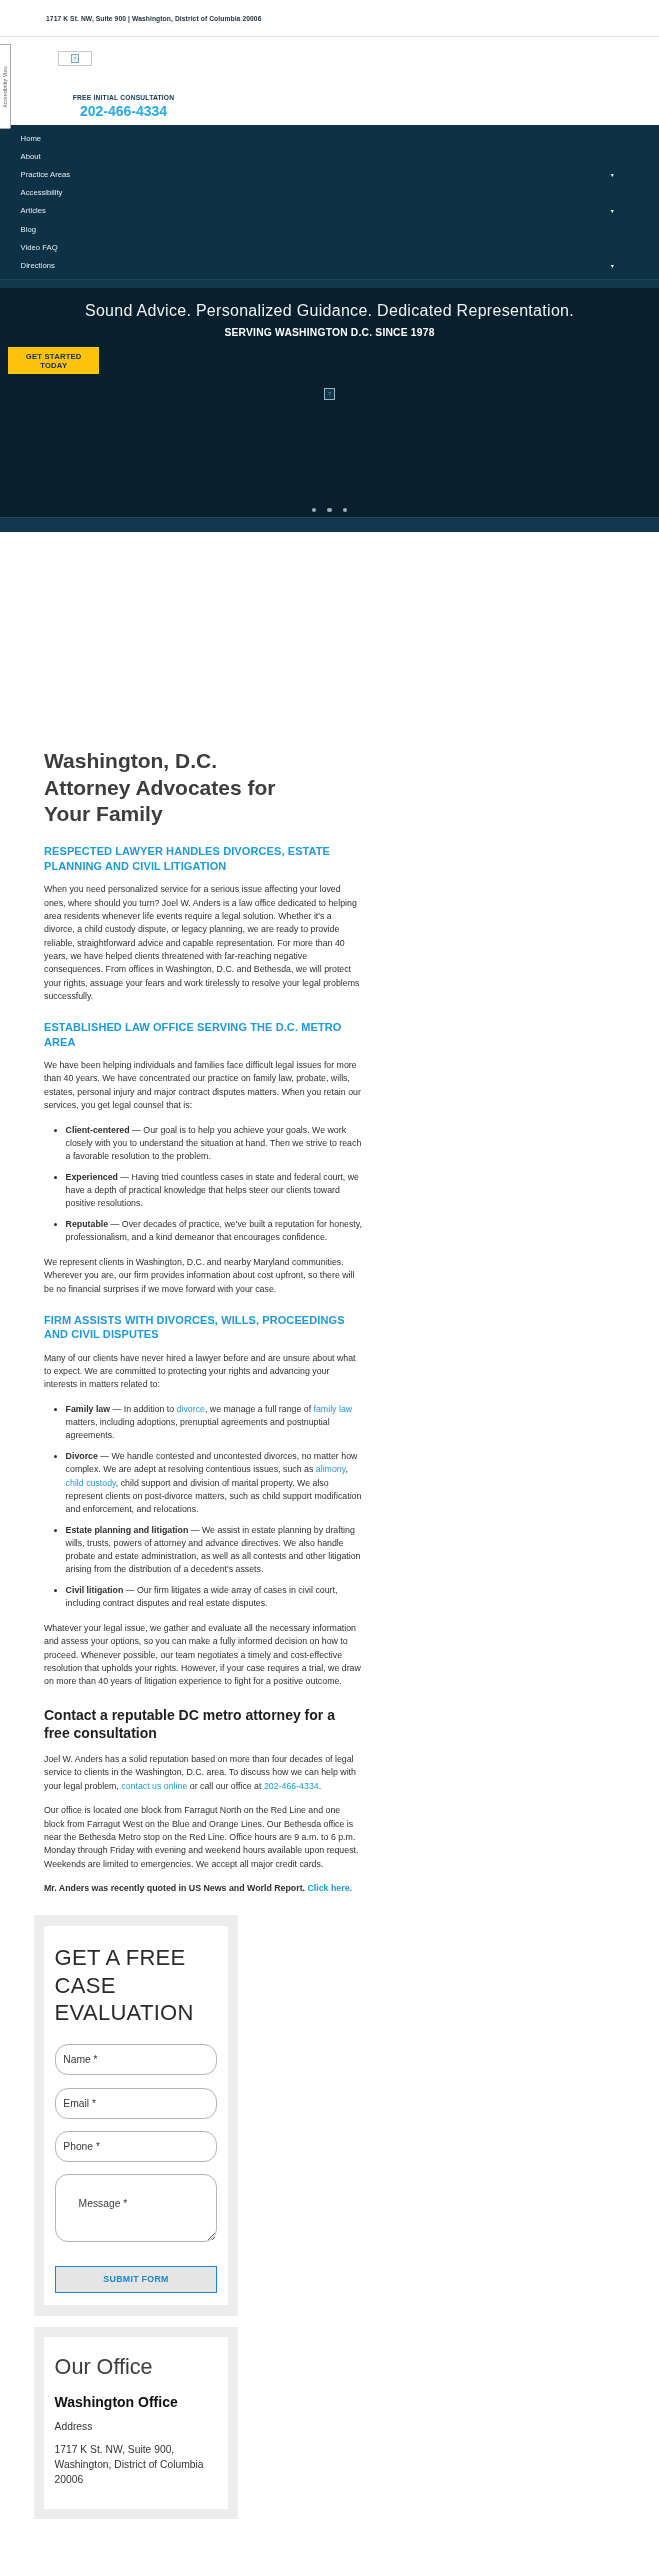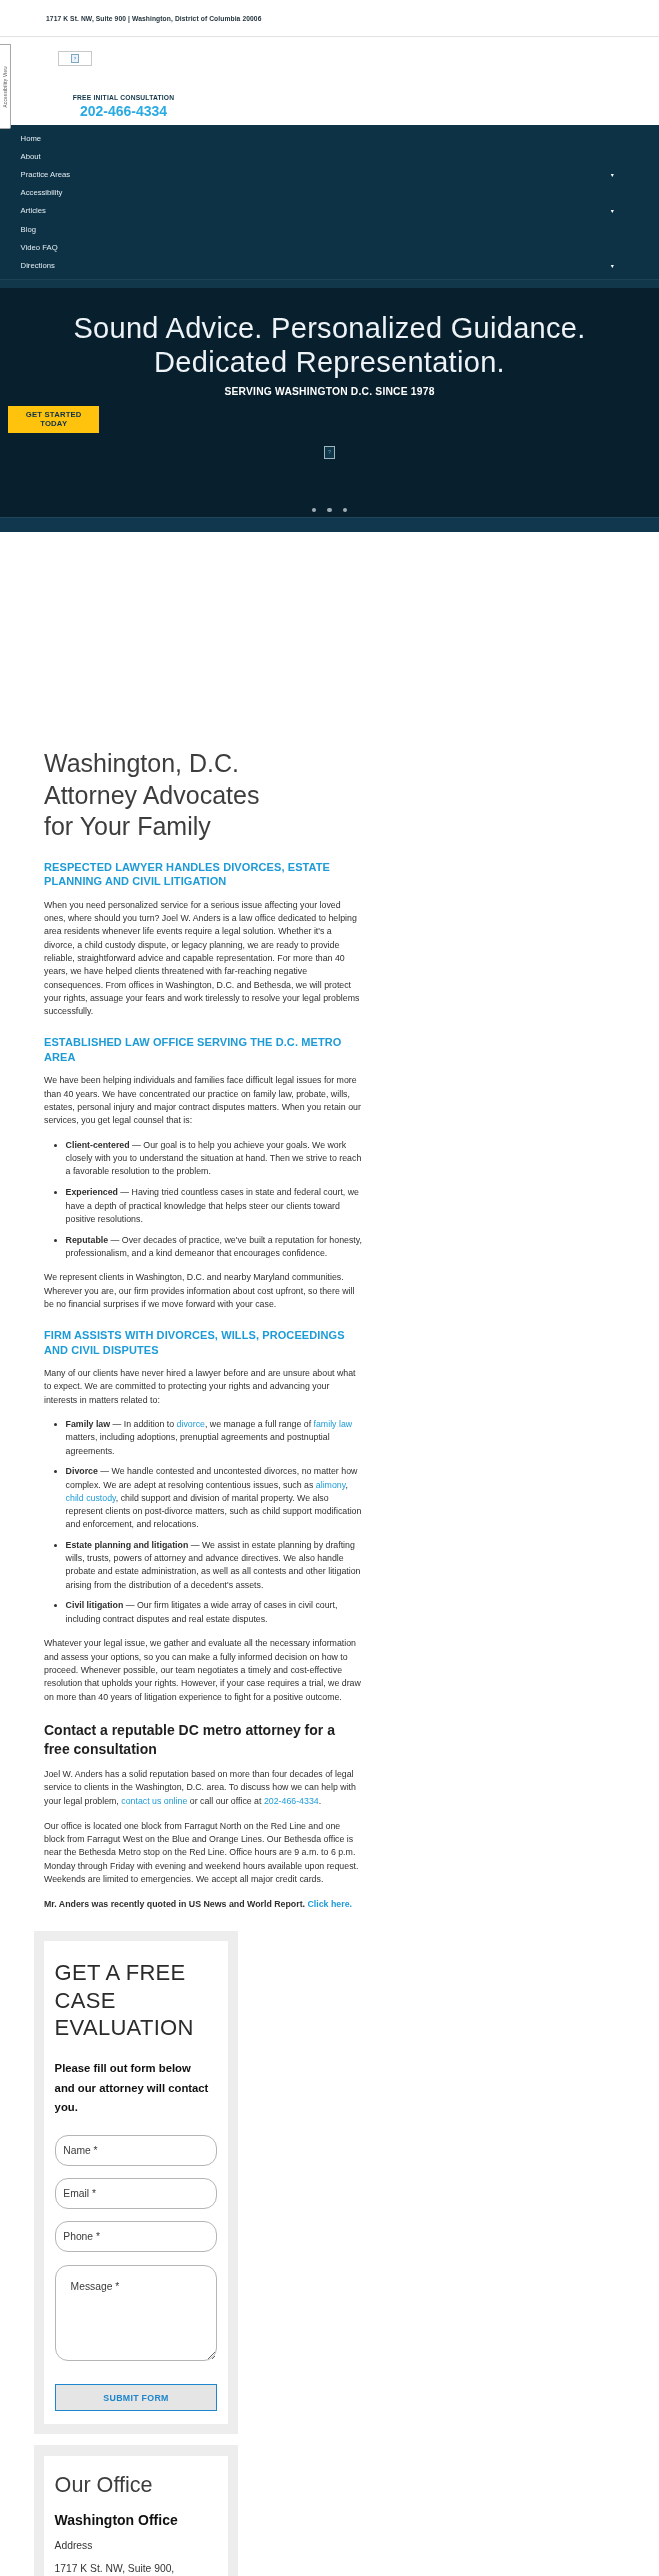--- a/index.html
+++ b/index.html
@@ -23,48 +23,48 @@
   .consult-phone{display:inline-block;font-size:14px;font-weight:bold;color:#29abe2;margin-top:1.5px;}
 
   
   .menu{background:#0d3246;padding:4.1px 0;}
   .menu-item{display:flex;justify-content:space-between;align-items:center;padding:4.6px 44px 4.6px 20.6px;color:#e3ecf1;font-size:7.7px;cursor:pointer;}
   .menu-item .caret{color:#ffffff;font-size:5.2px;}
   .menu-strip{height:8.2px;background:#11374b;border-top:0.5px solid #1c4257;}
 
   
   .hero{background:#081f2d;position:relative;height:244px;}
-  .hero-title{padding-top:23px;margin:0 auto;max-width:598px;text-align:center;color:#edf3f6;font-size:29px;font-weight:200;line-height:1.18;letter-spacing:0.3px;}
+  .hero-title{padding-top:14px;margin:0 auto;max-width:598px;text-align:center;color:#edf3f6;font-size:16px;font-weight:200;line-height:1.18;letter-spacing:0.3px;}
   .hero-sub{text-align:center;color:#fff;font-weight:bold;font-size:10.3px;margin-top:6.7px;letter-spacing:0.2px;}
   .hero-cta{margin:8.8px 0 0 8.2px;width:91px;height:27px;background:#ffc20d;color:#0d3349;font-weight:bold;font-size:7.7px;letter-spacing:0.2px;border:none;display:flex;align-items:center;justify-content:center;cursor:pointer;font-family:inherit;}
   .hero-broken{width:8.8px;height:10.8px;border:0.5px solid #9fb3bf;background:#10364a;margin:13.4px auto 0;display:flex;align-items:center;justify-content:center;color:#7fb3d6;font-size:4.6px;}
   .dots{position:absolute;bottom:19.6px;left:0;right:0;display:flex;justify-content:center;gap:10.8px;}
   .dot{width:4.6px;height:4.6px;border-radius:50%;background:#9fadb5;cursor:pointer;}
   .hero-strip{position:absolute;bottom:0;left:0;right:0;height:14px;background:#10374d;border-top:0.5px solid #1d455c;}
 
   .white-gap{height:216px;background:#fff;}
 
   
   .article{margin-left:44px;width:318px;}
-  .page-title{font-size:25px;font-weight:400;color:#3d3d3d;line-height:1.27;margin:0 0 16.5px;max-width:247px;}
+  .page-title{font-size:21px;font-weight:700;color:#3d3d3d;line-height:1.27;margin:0 0 16.5px;max-width:247px;}
   .h-blue{color:#1d9bd7;font-size:11px;font-weight:bold;line-height:1.35;margin:16.5px 0 9.3px;letter-spacing:0.1px;}
   .article p{font-size:8.8px;line-height:1.52;margin:0 0 11.3px;}
   .article ul{margin:0 0 11.3px;padding-left:21.6px;}
   .article li{font-size:8.8px;line-height:1.5;margin-bottom:7.7px;}
   .tlink{color:#1d9bd7;}
   .h-contact{font-size:14px;font-weight:bold;color:#1f1f1f;line-height:1.3;margin:17.5px 0 10.3px;max-width:294px;}
   .note{font-weight:bold;}
 
   
   .widget{background:#ededed;margin:19.6px 0 0 34px;width:204px;padding:10.3px;box-sizing:border-box;}
   .card{background:#fff;padding:12.4px 10.3px;}
   .form-title{font-size:22px;font-weight:400;color:#2b2b2b;line-height:1.25;margin:6.2px 0 17.5px;letter-spacing:0.3px;max-width:155px;}
   .form-intro{font-size:11.3px;font-weight:bold;line-height:1.7;margin:0 0 17.5px;color:#101010;max-width:155px;}
   .fld{width:100%;box-sizing:border-box;height:31px;border:0.5px solid #b5b5b5;border-radius:13px;padding:0 7.7px;font-size:10.3px;color:#333;margin-bottom:12.4px;font-family:inherit;background:#fff;}
-  textarea.fld{height:96px;padding:15px;resize:vertical;margin-bottom:21.6px;}
+  textarea.fld{height:68px;padding:23px;resize:vertical;margin-bottom:21.6px;}
   .fld::placeholder{color:#3a3a3a;opacity:1;}
   .submit-btn{width:100%;height:27px;background:#e5e5e5;border:1px solid #1d86cd;color:#1d86cd;font-weight:bold;font-size:8.8px;letter-spacing:0.3px;cursor:pointer;font-family:inherit;}
 
   .office-title{font-size:21.6px;font-weight:300;color:#3d3d3d;margin:4.1px 0 14.4px;}
   .office-name{font-size:14px;font-weight:bold;color:#101010;margin-bottom:10.3px;}
   .office-line{font-size:10.3px;color:#333;margin-bottom:8.2px;line-height:1.45;}
 </style>
 </head>
 <body>
 
@@ -168,21 +168,20 @@
 
   <h3 class="h-contact">Contact a reputable DC metro attorney for a free consultation</h3>
   <p><span>Joel W. Anders has a solid reputation based on more than four decades of legal service to clients in the Washington, D.C. area. To discuss how we can help with your legal problem, </span><a href="#" class="tlink">contact us online</a><span> or call our office at </span><a href="#" class="tlink">202-466-4334</a><span>.</span></p>
   <p>Our office is located one block from Farragut North on the Red Line and one block from Farragut West on the Blue and Orange Lines. Our Bethesda office is near the Bethesda Metro stop on the Red Line. Office hours are 9 a.m. to 6 p.m. Monday through Friday with evening and weekend hours available upon request. Weekends are limited to emergencies. We accept all major credit cards.</p>
   <p class="note"><strong style="font-weight: bold;">Mr. Anders was recently quoted in US News and World Report. </strong><a href="#" class="tlink" style="font-weight: bold;">Click here.</a></p>
 </main>
 
 <div class="widget">
   <div class="card">
     <div class="form-title">GET A FREE CASE EVALUATION</div>
-    <div class="form-intro">Please fill out form below and our attorney will contact you.</div>
     <form>
       <input class="fld" type="text" placeholder="Name *" style="">
       <input class="fld" type="text" placeholder="Email *" style="">
       <input class="fld" type="text" placeholder="Phone *" style="">
       <textarea class="fld" placeholder="Message *" style=""></textarea>
       <button type="button" class="submit-btn">SUBMIT FORM</button>
     </form>
   </div>
 </div>
 

